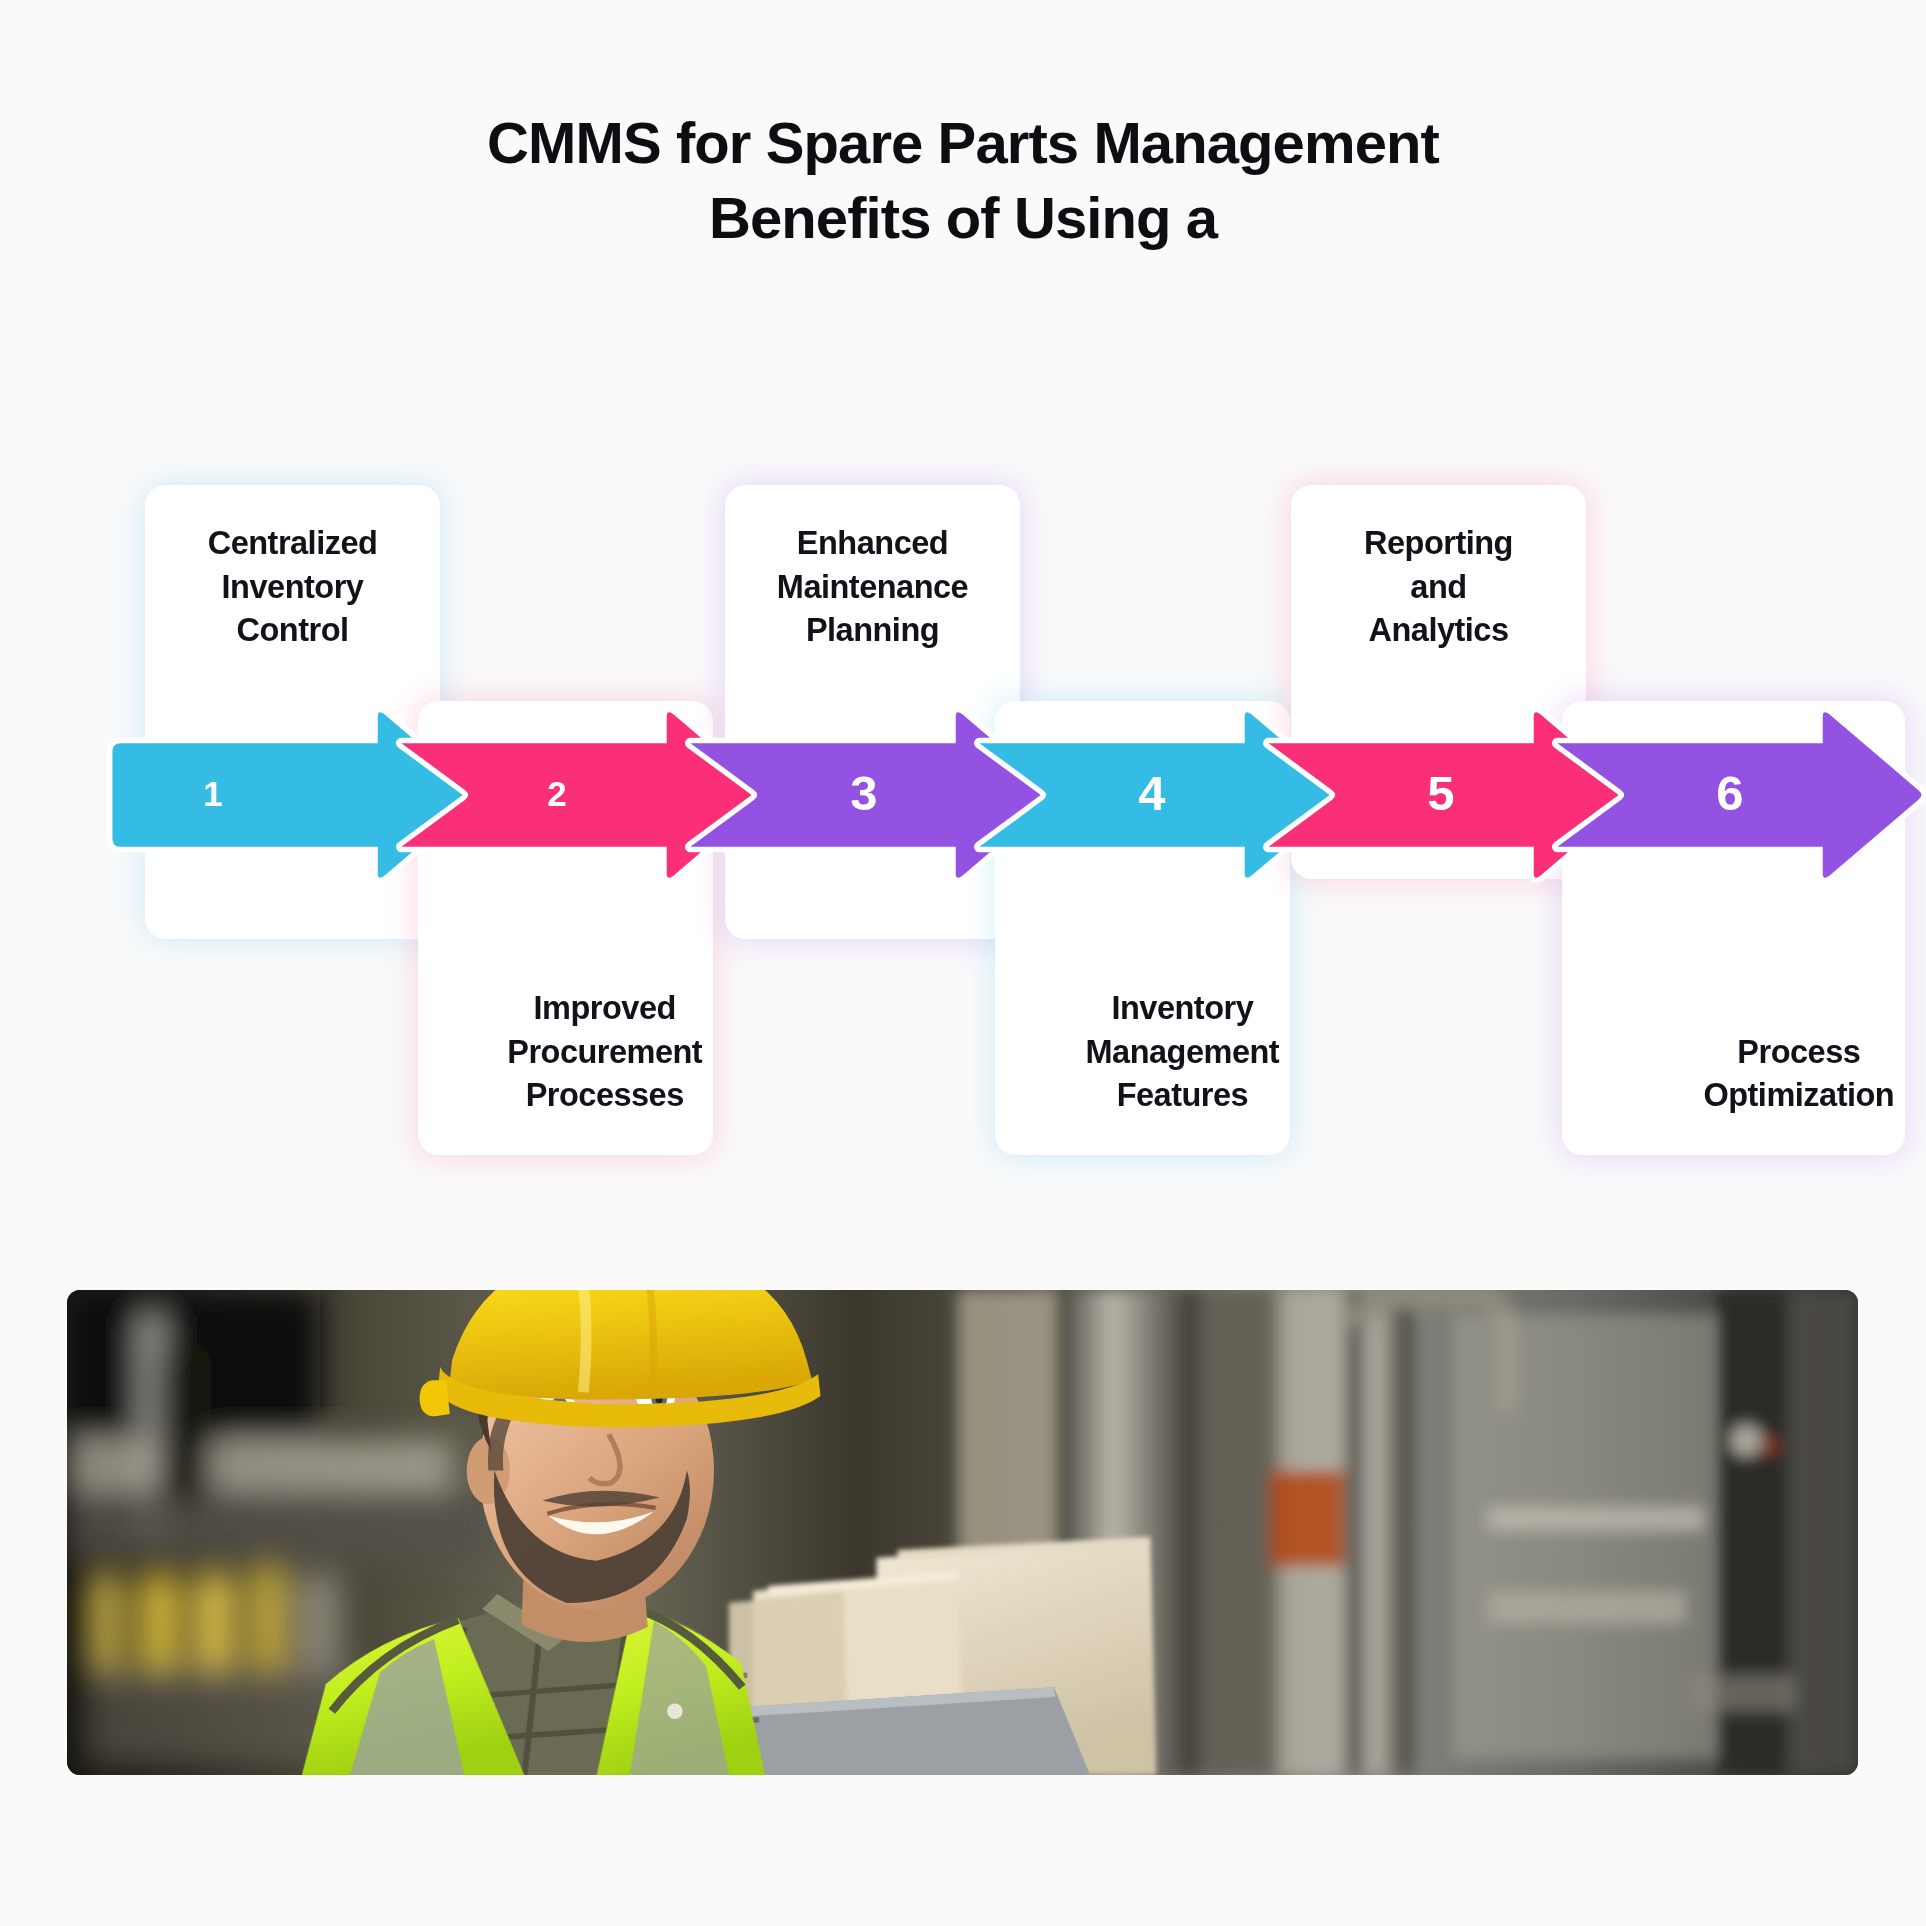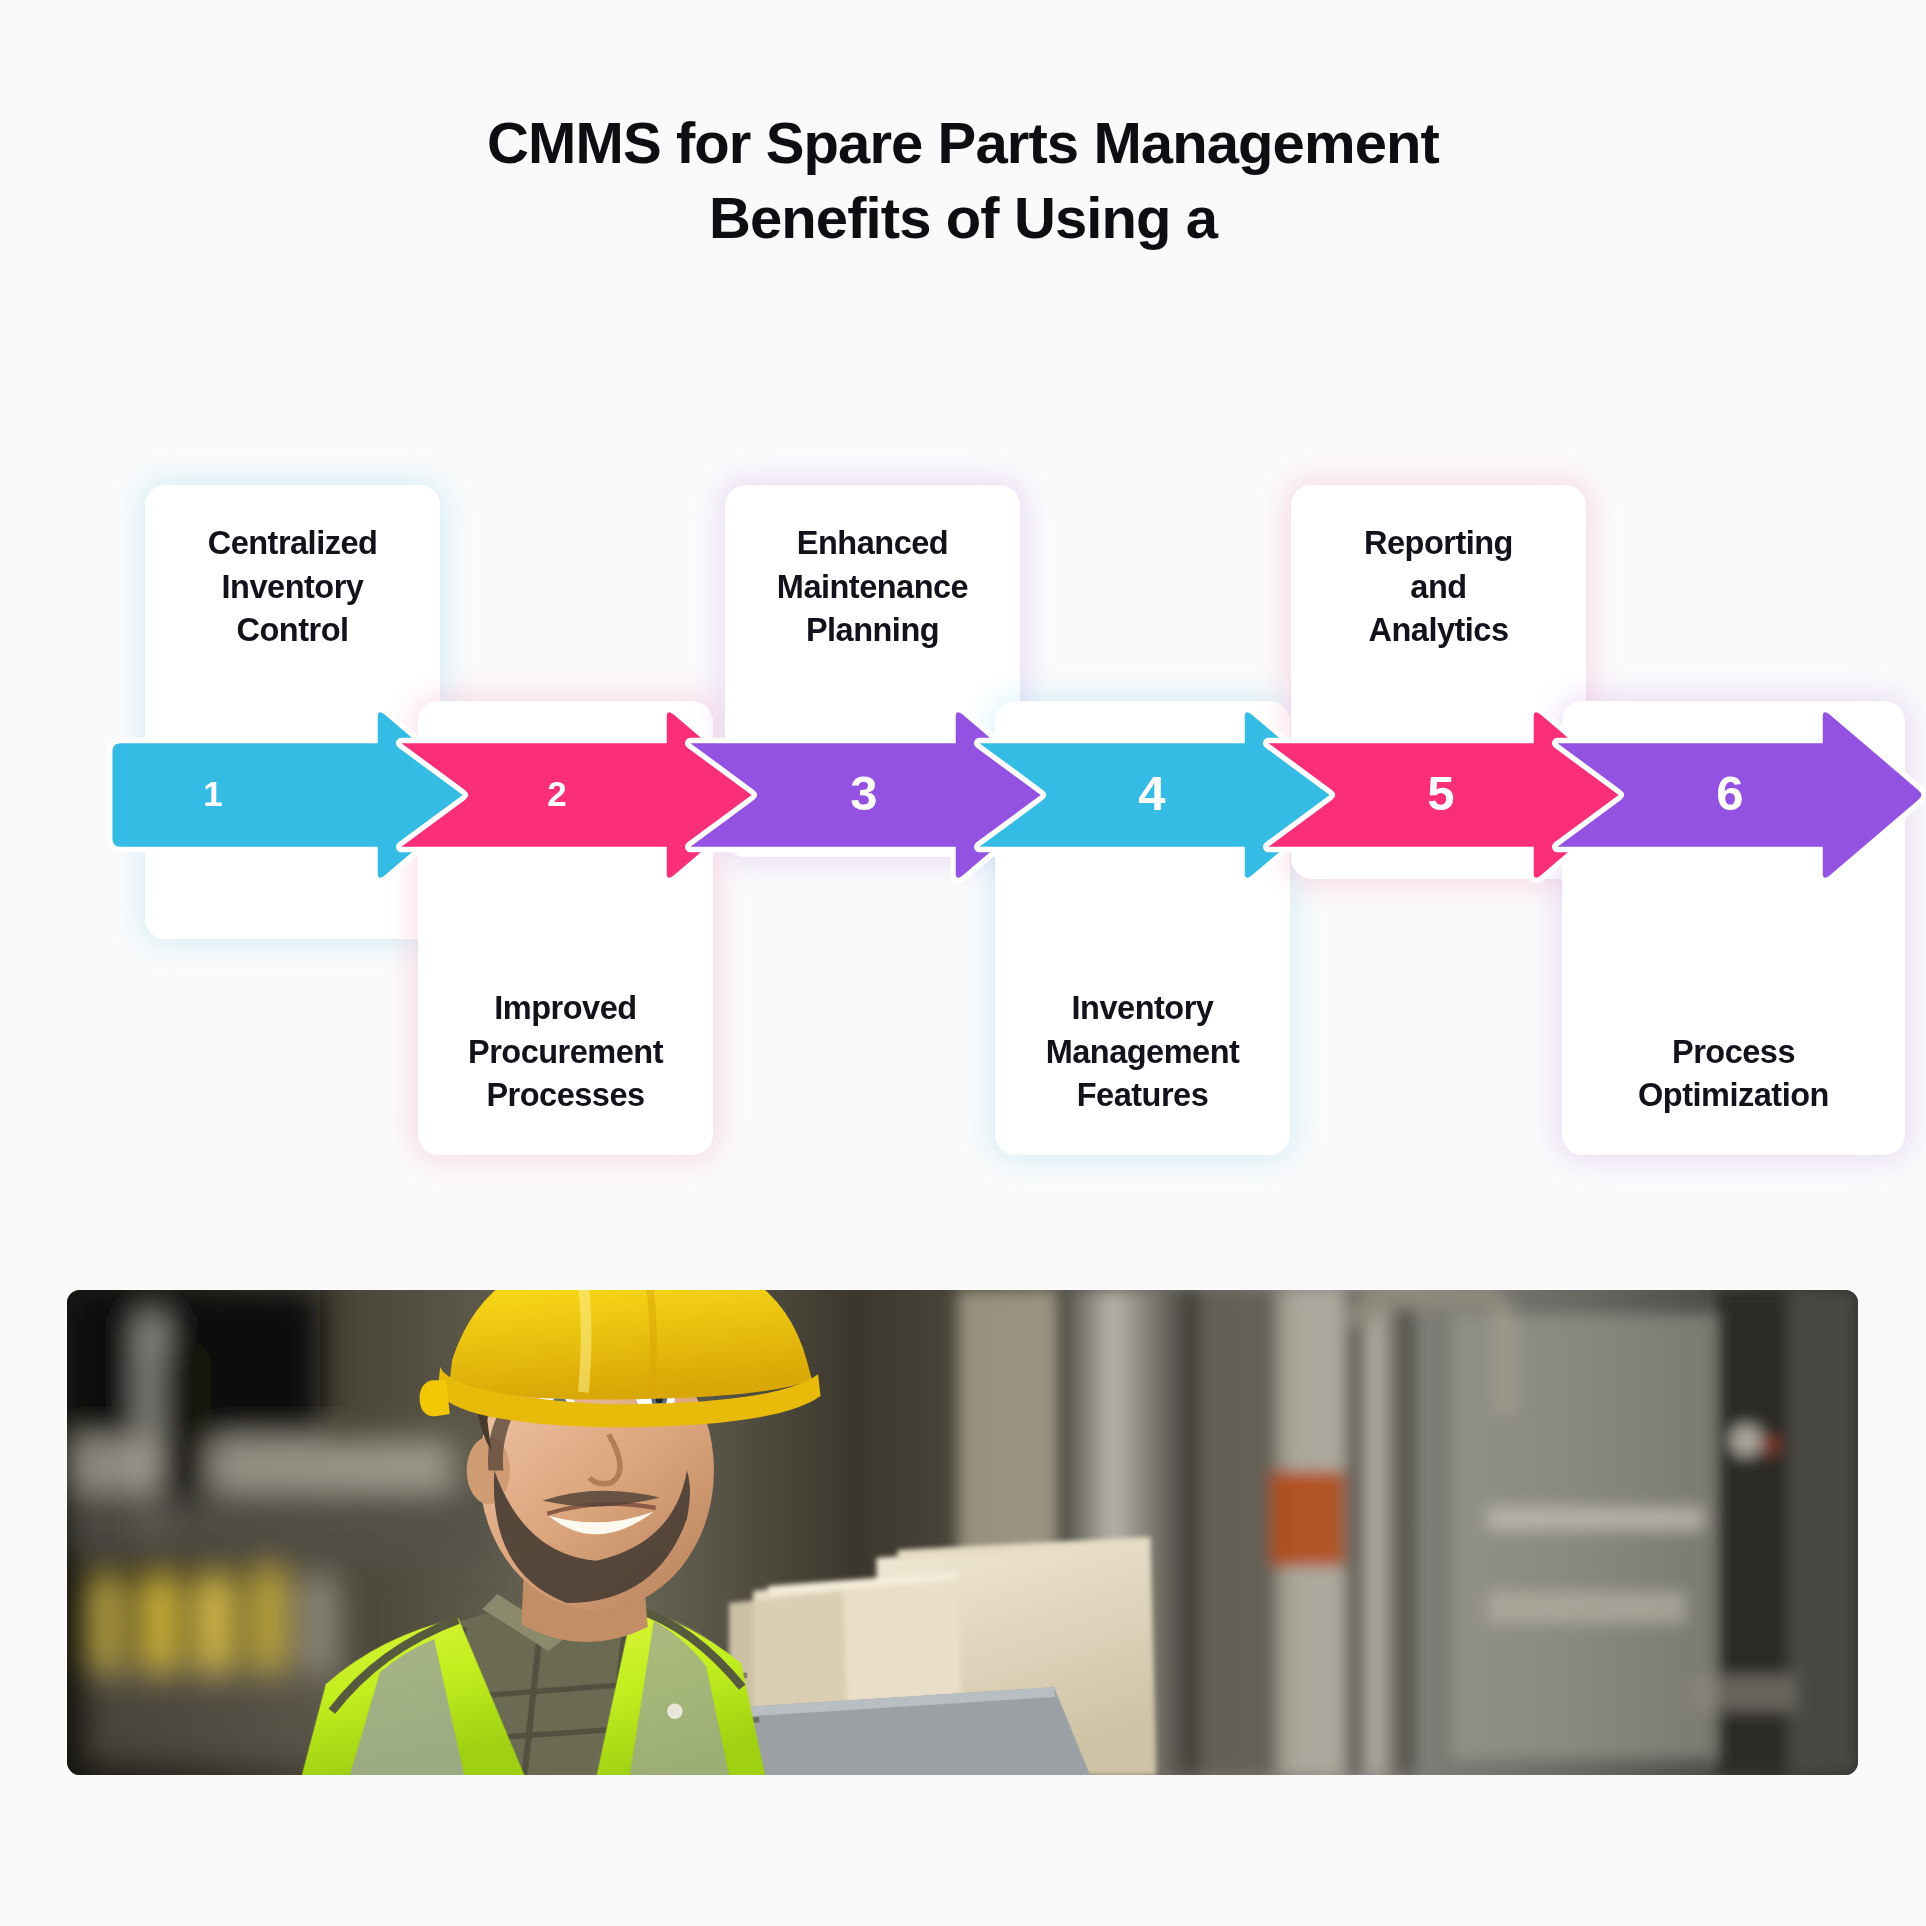--- a/index.html
+++ b/index.html
@@ -53,21 +53,21 @@
     border-radius: 20.5px;
     display: flex;
     justify-content: center;
     z-index: 1;
   }
   .card.glow-cyan   { box-shadow: 0 0 28px 6px rgba(53,188,229,0.17); }
   .card.glow-pink   { box-shadow: 0 0 28px 6px rgba(251,46,120,0.15); }
   .card.glow-purple { box-shadow: 0 0 28px 6px rgba(148,82,227,0.16); }
 
   .card.up   { align-items: flex-start; }
-  .card.down { align-items: flex-end; }
+  .card.down { align-items: flex-end; justify-content: flex-end; }
 
   .card-label {
     font-weight: 800;
     font-size: 32.5px;
     line-height: 1.34;
     letter-spacing: -0.5px;
     color: #12121a;
     text-align: center;
     white-space: pre-line;
     font-stretch: condensed;
@@ -123,21 +123,21 @@
 Inventory
 Control</div>
     </div>
 
     <div class="card down glow-pink" style="left:379px; top:701px; width:295px; height:454px;">
       <div class="card-label">Improved
 Procurement
 Processes</div>
     </div>
 
-    <div class="card up glow-purple" style="left:686px; top:485px; width:295px; height:372px;">
+    <div class="card up glow-purple" style="left:686px; top:485px; width:295px; height:454px;">
       <div class="card-label">Enhanced
 Maintenance
 Planning</div>
     </div>
 
     <div class="card down glow-cyan" style="left:956px; top:701px; width:295px; height:454px;">
       <div class="card-label">Inventory
 Management
 Features</div>
     </div>

